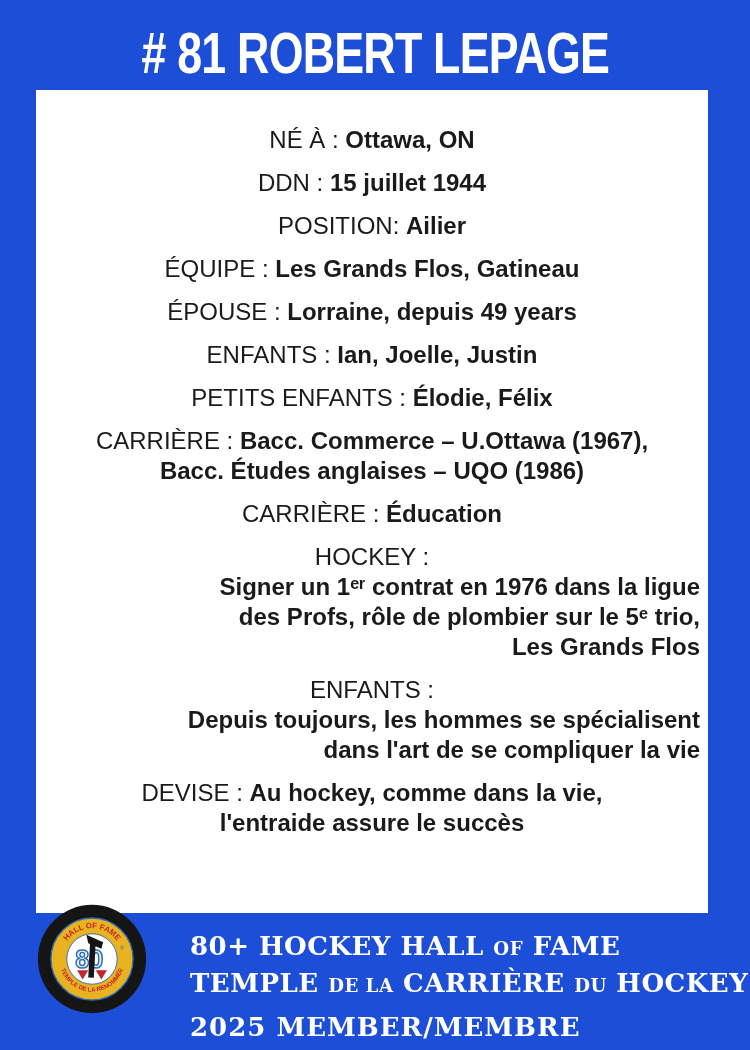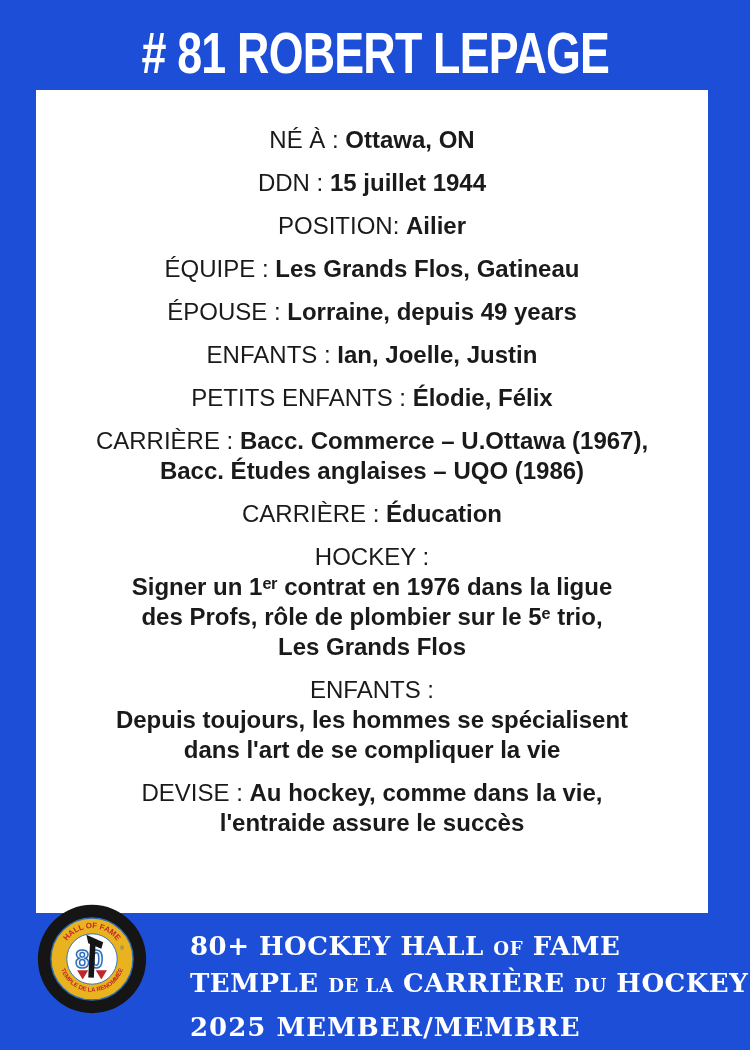--- a/index.html
+++ b/index.html
@@ -53,21 +53,21 @@
     margin: 13px 0;
   }
   .card .lbl, .card .sep {
     font-weight: normal;
     white-space: pre-wrap;
   }
   .card .val {
     font-weight: bold;
     white-space: pre-line;
   }
-  .card p.stacked .val { display: block; }
+  .card p.stacked .val { display: block; text-align: right; }
 
   
   .footer {
     position: absolute;
     left: 0;
     top: 913px;
     width: 750px;
     height: 137px;
   }
   .logo-wrap {

